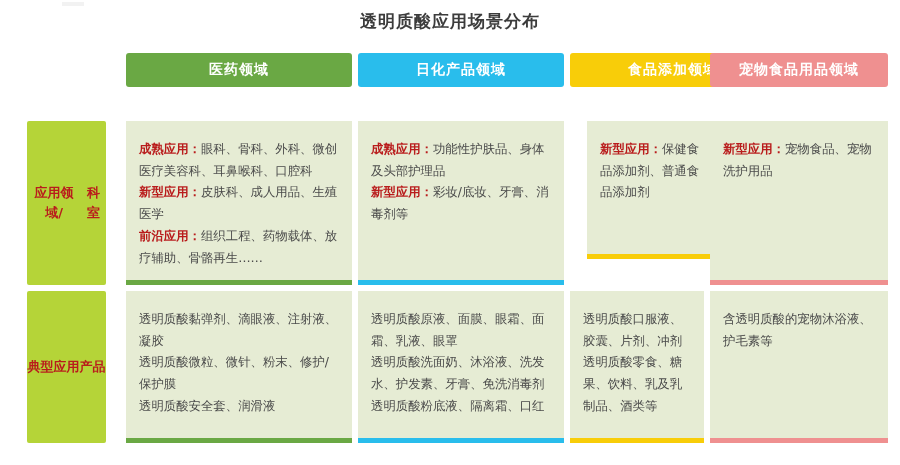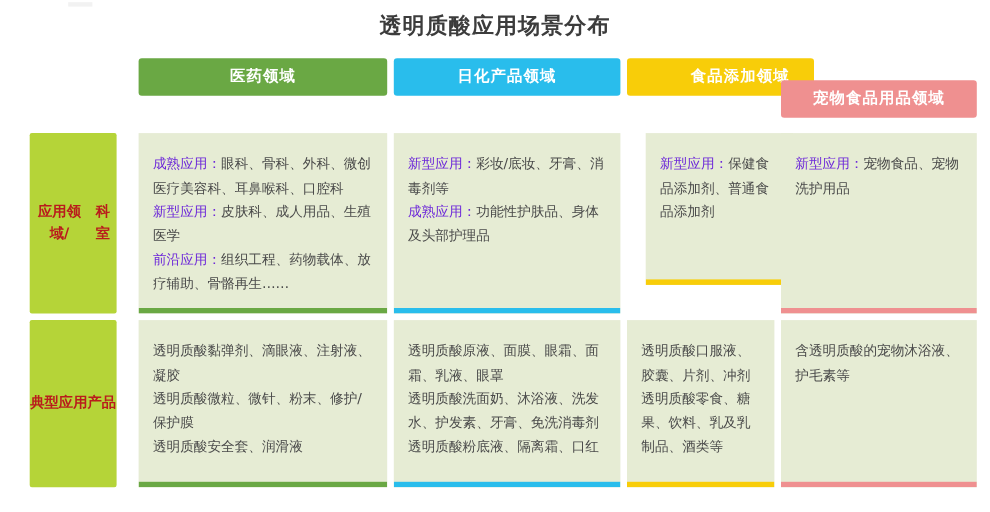--- a/index.html
+++ b/index.html
@@ -22,21 +22,21 @@
     height: 465px;
   }
 
   
   .title {
     position: absolute;
     left: 0;
     top: 10px;
     width: 900px;
     text-align: center;
-    font-size: 20px;
+    font-size: 17px;
     font-weight: bold;
     color: #3c3c3c;
     letter-spacing: 1px;
   }
 
   .corner-mark {
     position: absolute;
     left: 62px;
     top: 2px;
     width: 22px;
@@ -92,21 +92,21 @@
     box-sizing: border-box;
     padding: 17px 13px 10px 13px;
     font-size: 12.4px;
     line-height: 1.75;
     color: #4a4a4a;
     overflow: hidden;
   }
   .cell.with-bar { padding-bottom: 14px; }
 
   .cell .ln { white-space: normal; }
-  .cell .lbl { font-weight: normal; color: #6d28d9; }
+  .cell .lbl { font-weight: bold; color: #b91c1c; }
 
   .accent-bar {
     position: absolute;
     left: 0;
     bottom: 0;
     width: 100%;
     height: 5px;
   }
 </style>
 </head>
@@ -115,42 +115,42 @@
 <div class="infographic">
 
   <div class="corner-mark"></div>
 
   <div class="title">透明质酸应用场景分布</div>
 
   <div class="header-row">
       <div class="head-pill" style="left: 0px; width: 226px; background: rgb(106, 168, 68);">医药领域</div>
       <div class="head-pill" style="left: 232px; width: 206px; background: rgb(41, 189, 236);">日化产品领域</div>
       <div class="head-pill" style="left: 444px; width: 134px; background: rgb(248, 205, 9); padding-left: 36px;">食品添加领域</div>
-      <div class="head-pill" style="left: 584px; width: 178px; background: rgb(239, 144, 144); margin-top: 20px;">宠物食品用品领域</div>
+      <div class="head-pill" style="left: 584px; width: 178px; background: rgb(239, 144, 144);">宠物食品用品领域</div>
     </div>
 
   <div id="rowlabel-0" class="rowlabel">
       <div>应用领域/</div>
       <div>科室</div>
     </div>
   <div id="rowlabel-1" class="rowlabel">
       <div>典型</div>
       <div>应用产品</div>
     </div>
 
   <div id="cells-host">
       <div class="cell with-bar" style="left: 126px; top: 121px; width: 226px; height: 164px; background: rgb(230, 236, 212);">
         <div class="ln"><span class="lbl">成熟应用：</span><span>眼科、骨科、外科、微创医疗美容科、耳鼻喉科、口腔科</span></div>
         <div class="ln"><span class="lbl">新型应用：</span><span>皮肤科、成人用品、生殖医学</span></div>
         <div class="ln"><span class="lbl">前沿应用：</span><span>组织工程、药物载体、放疗辅助、骨骼再生……</span></div>
         <div class="accent-bar" style="background: rgb(106, 168, 68);"></div>
       </div>
       <div class="cell with-bar" style="left: 358px; top: 121px; width: 206px; height: 164px; background: rgb(230, 236, 212);">
+        <div class="ln"><span class="lbl">成熟应用：</span><span>功能性护肤品、身体及头部护理品</span></div>
         <div class="ln"><span class="lbl">新型应用：</span><span>彩妆/底妆、牙膏、消毒剂等</span></div>
-        <div class="ln"><span class="lbl">成熟应用：</span><span>功能性护肤品、身体及头部护理品</span></div>
         <div class="accent-bar" style="background: rgb(41, 189, 236);"></div>
       </div>
       <div class="cell with-bar" style="left: 587px; top: 121px; width: 134px; height: 138px; background: rgb(230, 236, 212);">
         <div class="ln"><span class="lbl">新型应用：</span><span>保健食品添加剂、普通食品添加剂</span></div>
         <div class="accent-bar" style="background: rgb(248, 205, 9);"></div>
       </div>
       <div class="cell with-bar" style="left: 710px; top: 121px; width: 178px; height: 164px; background: rgb(230, 236, 212);">
         <div class="ln"><span class="lbl">新型应用：</span><span>宠物食品、宠物洗护用品</span></div>
         <div class="accent-bar" style="background: rgb(239, 144, 144);"></div>
       </div>

